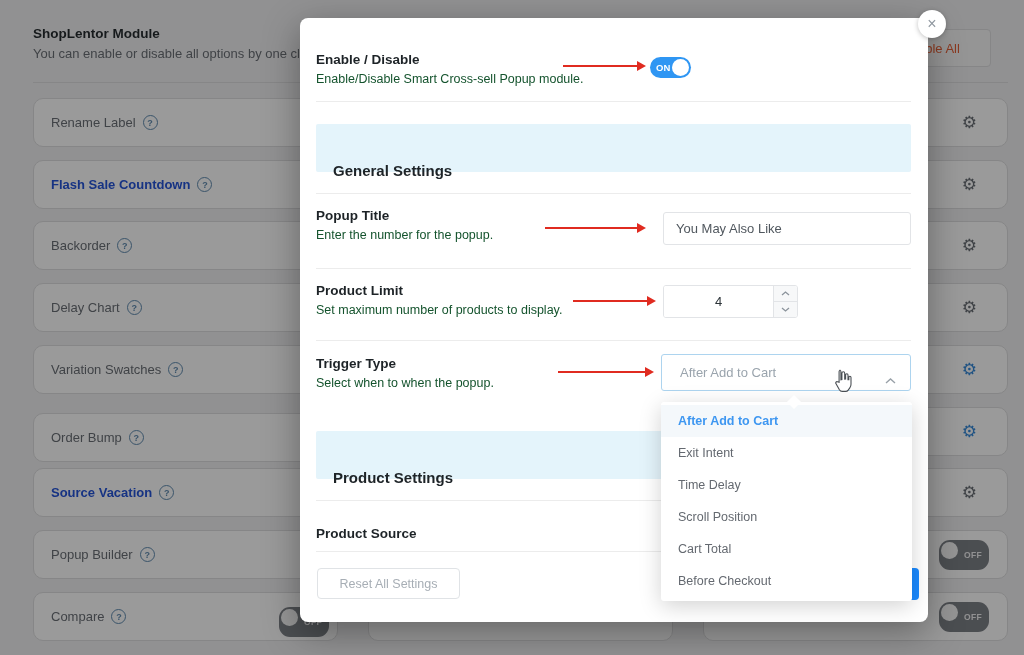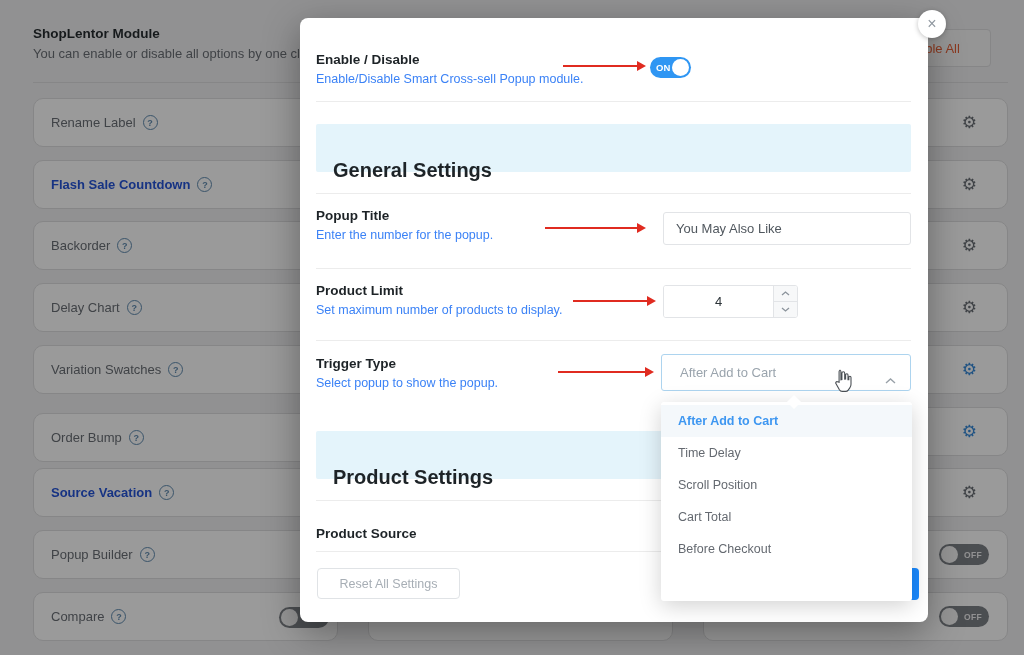--- a/index.html
+++ b/index.html
@@ -31,43 +31,43 @@
   .mod-label { font-size:13px; color:#646970; margin-right:7px; white-space:nowrap; }
   .mod-label.em { color:#1d4ed8; font-weight:600; }
   .help-ic {
     width:15px; height:15px; border:1.4px solid #5b87ad; border-radius:50%;
     color:#5b87ad; font-size:9px; font-weight:700; display:inline-flex;
     align-items:center; justify-content:center; flex:0 0 auto;
   }
   .gear { font-size:17px; line-height:1; color:#646970; }
   .gear.blue { color:#2f86d8; }
   .toggle-off {
-    width:50px; height:21px; border-radius:11px; background:#787c82;
+    width:50px; height:30px; border-radius:11px; background:#787c82;
     display:flex; align-items:center; position:relative; flex:0 0 auto;
   }
   .toggle-off .knob { width:17px; height:17px; border-radius:50%; background:#f6f7f7; position:absolute; left:2px; top:2px; }
   .toggle-off .t-label { position:absolute; right:7px; font-size:8.5px; font-weight:700; color:#f0f0f1; letter-spacing:.3px; }
   .card.col3 .toggle-off { margin-right:-12px; }
   .card.col1 .toggle-off { position:absolute; right:8px; top:14px; }
   
   .overlay { position:absolute; inset:0; background:rgba(14,14,14,0.42); z-index:5; }
   
   .modal {
     position:absolute; left:300px; top:18px; width:628px; height:604px;
     background:#fff; border-radius:8px; box-shadow:0 10px 36px rgba(0,0,0,.35);
     z-index:10;
   }
   .m-label { position:absolute; left:16px; font-size:13.5px; font-weight:700; color:#1d2327; }
-  .m-desc  { position:absolute; left:16px; font-size:12.5px; color:#3b82f6; }
+  .m-desc  { position:absolute; left:16px; font-size:12.5px; color:#14532d; }
   .m-hr { position:absolute; left:16px; width:595px; height:1px; background:#ececec; }
   .section-bar {
     position:absolute; left:16px; width:595px; height:48px; background:#e4f4fb;
     border-radius:2px; display:flex; align-items:center; padding-left:17px;
   }
-  .section-bar span { font-size:20px; font-weight:600; color:#1d2327;margin-top:44px; }
+  .section-bar span { font-size:15px; font-weight:600; color:#1d2327;margin-top:44px; }
   
   .toggle-on {
     position:absolute; left:350px; top:39px; width:41px; height:21px; border-radius:11px;
     background:#2f96f3; display:flex; align-items:center;
   }
   .toggle-on .t-label { position:absolute; left:6px; font-size:9.5px; font-weight:700; color:#fff; }
   .toggle-on .knob { position:absolute; right:2px; top:2px; width:17px; height:17px; border-radius:50%; background:#fff; }
   
   .arrow { position:absolute; height:2px; background:#e02b20; }
   .arrow::after {
@@ -264,21 +264,21 @@
         <svg width="9" height="5" viewBox="0 0 9 5">
             <polyline points="1,1 4.5,4 8,1" fill="none" stroke="#8c949c" stroke-width="1.3"></polyline>
           </svg>
       </div>
     </div>
   </div>
 
   <div class="m-hr" style="top:322px"></div>
 
   <div class="m-label" style="top:338px">Trigger Type</div>
-  <div class="m-desc" style="top:358px">Select popup to show the popup.</div>
+  <div class="m-desc" style="top:358px">Select when to when the popup.</div>
   <div class="arrow" style="left:258px; top:353px; width:88px;"></div>
   <div class="select" style="top:336px">
     <span class="sel-text">After Add to Cart</span>
     <span class="chev">
       <svg width="11" height="6" viewBox="0 0 11 6">
           <polyline points="1,5 5.5,1 10,5" fill="none" stroke="#99a1a8" stroke-width="1.4"></polyline>
         </svg>
     </span>
   </div>
 
@@ -287,20 +287,21 @@
   </div>
   <div class="m-hr" style="top:482px"></div>
   <div class="m-label" style="top:508px">Product Source</div>
   <div class="m-hr" style="top:533px"></div>
 
   <button class="reset-btn">Reset All Settings</button>
   <button class="save-btn"></button>
 
   <div class="dropdown">
     <div class="dd-item selected">After Add to Cart</div>
+    <div class="dd-item">Exit Intent</div>
     <div class="dd-item">Time Delay</div>
     <div class="dd-item">Scroll Position</div>
     <div class="dd-item">Cart Total</div>
     <div class="dd-item">Before Checkout</div>
   </div>
 </div>
 
 <div class="close-btn">
   <span>×</span>
 </div>

